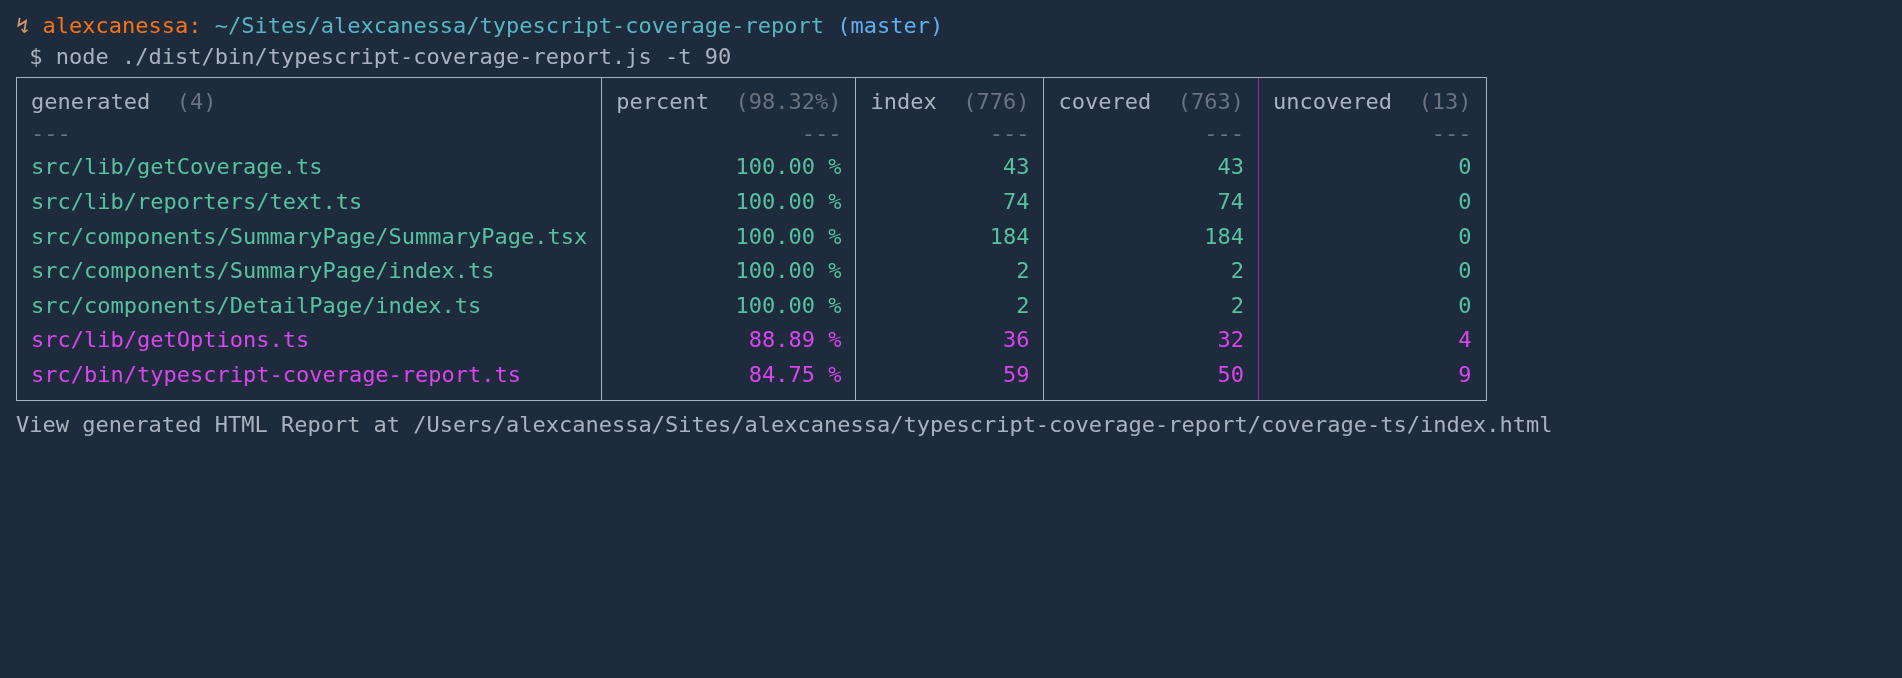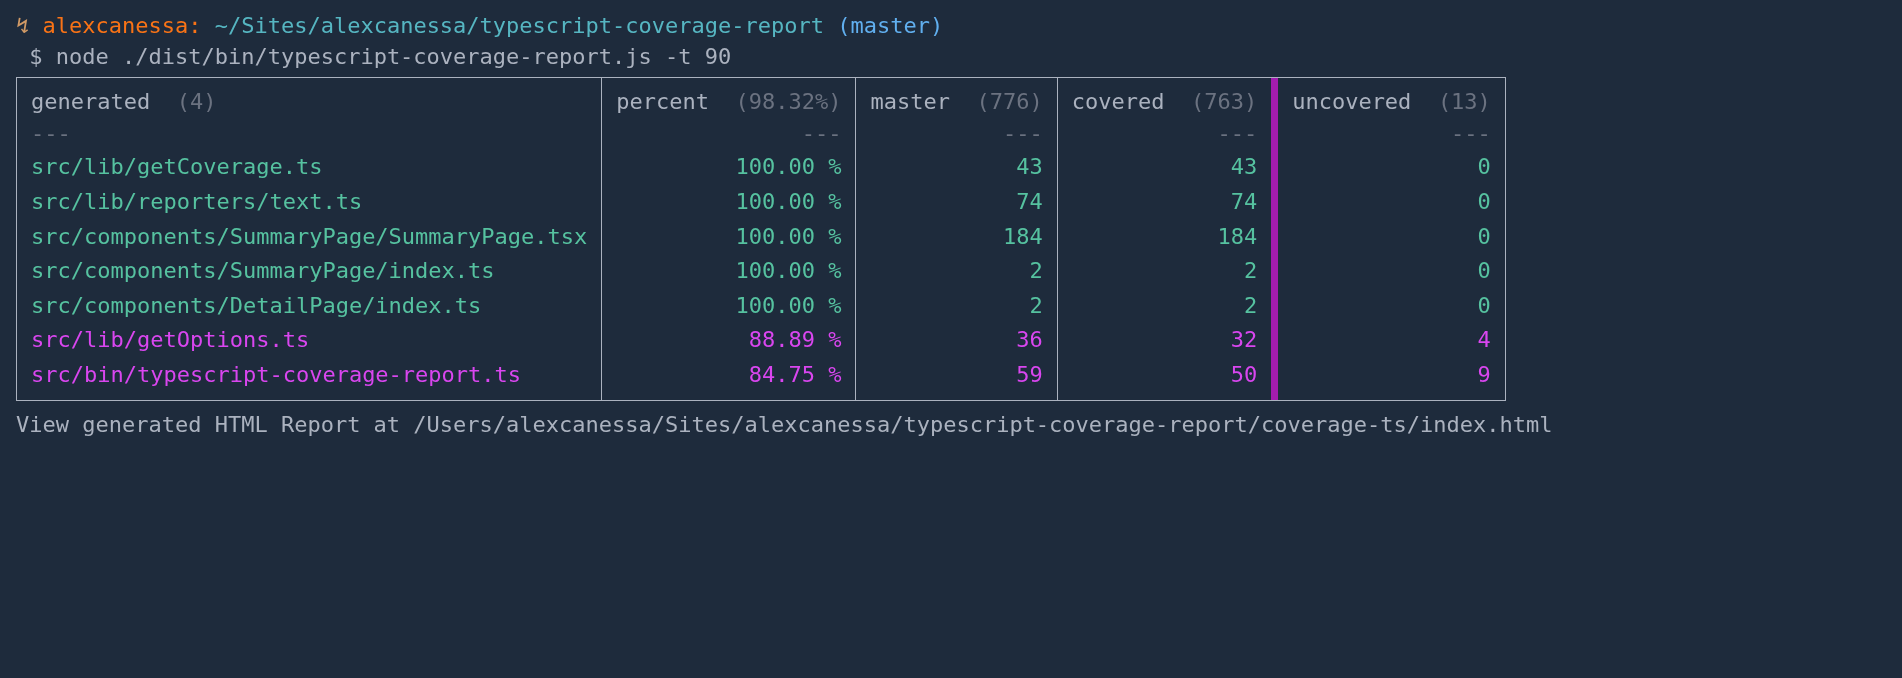--- a/index.html
+++ b/index.html
@@ -76,21 +76,21 @@
       border-left: 1px solid #abb2bf;
     }
     .col-covered {
       width: 180px;
       text-align: right;
       border-left: 1px solid #abb2bf;
     }
     .col-uncovered {
       width: 200px;
       text-align: right;
-      border-left: 7px solid #a21caf;
+      border-left: 1px solid #a21caf;
     }
     .header-label {
       color: #abb2bf;
     }
     .header-summary {
       color: #6b7280;
     }
     .divider {
       color: #6b7280;
     }
@@ -121,21 +121,21 @@
 </div>
 <div class="prompt-line">
   &nbsp;<span class="dollar">$</span>
   <span class="command">node ./dist/bin/typescript-coverage-report.js -t 90</span>
 </div>
 
 <div class="table-container">
   <div class="table-row header-row">
     <div class="table-cell col-filenames"><span class="header-label">generated</span>  <span class="header-summary">(4)</span></div>
     <div class="table-cell col-percent"><span class="header-label">percent</span>  <span class="header-summary">(98.32%)</span></div>
-    <div class="table-cell col-total"><span class="header-label">master</span>  <span class="header-summary">(776)</span></div>
+    <div class="table-cell col-total"><span class="header-label">index</span>  <span class="header-summary">(776)</span></div>
     <div class="table-cell col-covered"><span class="header-label">covered</span>  <span class="header-summary">(763)</span></div>
     <div class="table-cell col-uncovered"><span class="header-label">uncovered</span>  <span class="header-summary">(13)</span></div>
   </div>
   <div class="table-row divider-row">
     <div class="table-cell col-filenames"><span class="divider">---</span></div>
     <div class="table-cell col-percent"><span class="divider">---</span></div>
     <div class="table-cell col-total"><span class="divider">---</span></div>
     <div class="table-cell col-covered"><span class="divider">---</span></div>
     <div class="table-cell col-uncovered"><span class="divider">---</span></div>
   </div>

